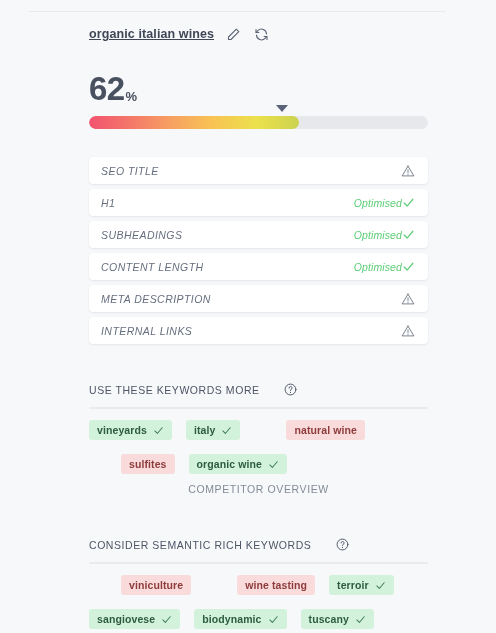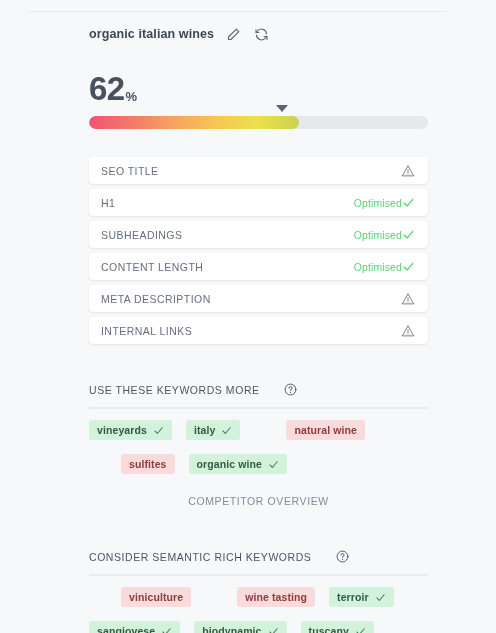--- a/index.html
+++ b/index.html
@@ -45,20 +45,21 @@
     align-items: center;
     gap: 11px;
     height: 24px;
   }
   .kw-title {
     font-size: 12.5px;
     font-weight: bold;
     color: #3f4756;
     letter-spacing: .1px;
     white-space: nowrap;
+    text-decoration: underline;
   }
   .hdr-icon {
     display: inline-flex;
     align-items: center;
     justify-content: center;
     width: 17px;
     height: 17px;
     cursor: pointer;
   }
   .hdr-icon svg { display: block; }
@@ -145,20 +146,21 @@
     align-items: center;
     justify-content: space-between;
     height: 27px;
     margin-bottom: 5px;
     padding: 0 13px 0 12px;
     background: #ffffff;
     border-radius: 4px;
     box-shadow: 0 1px 2px rgba(62,72,92,.09), 0 0 1px rgba(62,72,92,.08);
     box-sizing: border-box;
     cursor: pointer;
+    font-style: italic;
   }
   .check-label {
     font-size: 10.5px;
     color: #656e7e;
     letter-spacing: .45px;
   }
   .check-status {
     display: flex;
     align-items: center;
   }
@@ -225,21 +227,21 @@
     color: #2c5c3d;
   }
   .chip.bad {
     background: #f9dbdb;
     color: #8e3b3b;
     margin-left: 32px;
   }
   .chip svg { display: block; }
 
   .competitor-link {
-    margin-top: 21px;
+    margin-top: 9px;
     text-align: center;
     font-size: 10.5px;
     color: #838b99;
     letter-spacing: .6px;
     cursor: pointer;
   }
 </style>
 </head>
 <body>
 

